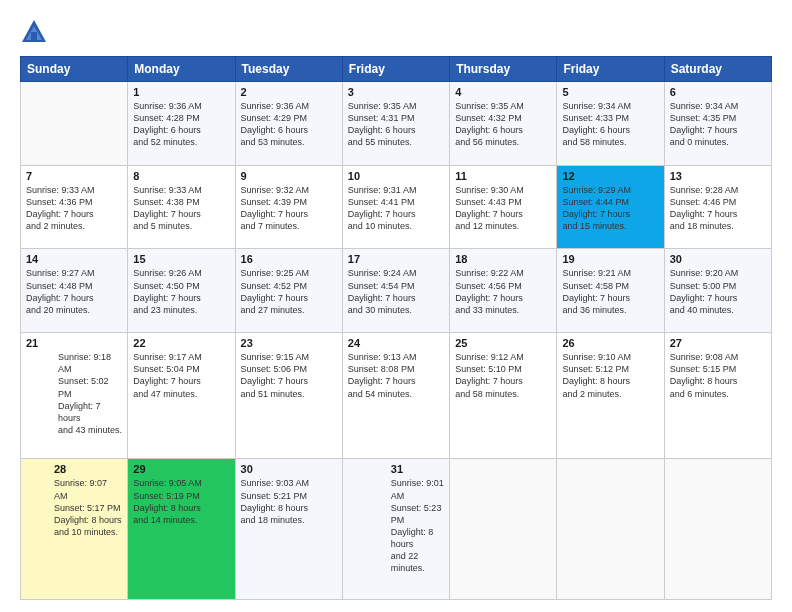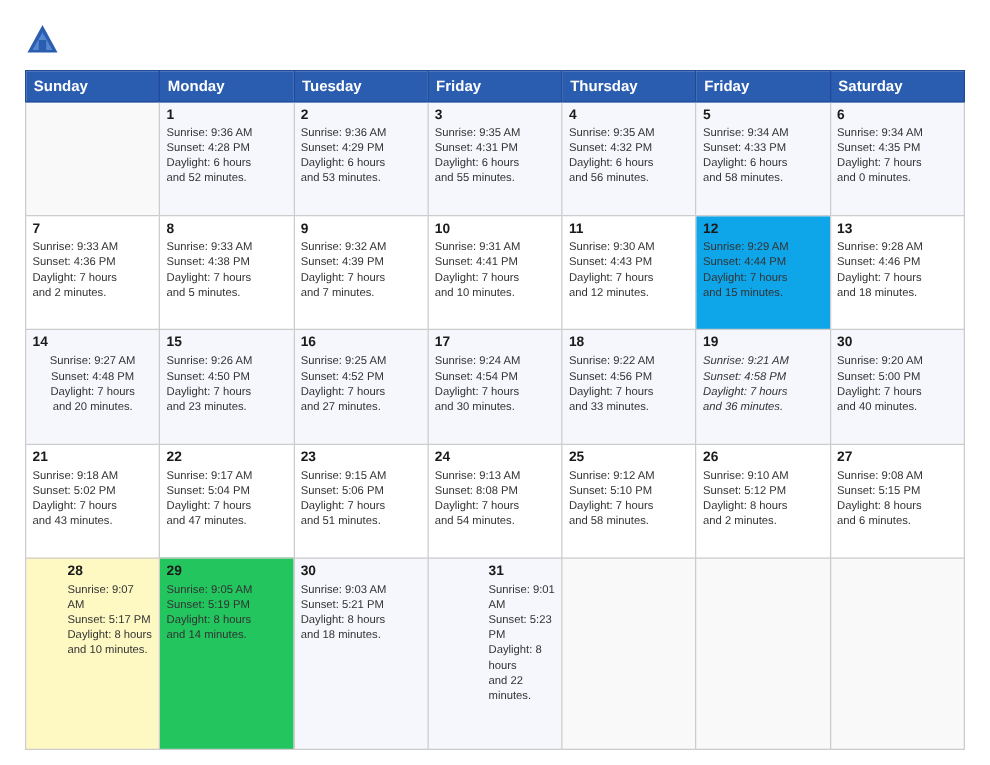--- a/index.html
+++ b/index.html
@@ -226,21 +226,21 @@
             <span class="day-number">13</span>
             <div class="day-info" style="white-space: pre-line;">Sunrise: 9:28 AM
 Sunset: 4:46 PM
 Daylight: 7 hours
 and 18 minutes.</div>
           </td>
         </tr>
         <tr>
           <td style="background: rgb(245, 247, 252);">
             <span class="day-number">14</span>
-            <div class="day-info" style="white-space: pre-line; text-align: center;">Sunrise: 9:27 AM
+            <div class="day-info" style="white-space: pre-line;">Sunrise: 9:27 AM
 Sunset: 4:48 PM
 Daylight: 7 hours
 and 20 minutes.</div>
           </td>
           <td style="background: rgb(245, 247, 252);">
             <span class="day-number">15</span>
             <div class="day-info" style="white-space: pre-line;">Sunrise: 9:26 AM
 Sunset: 4:50 PM
 Daylight: 7 hours
 and 23 minutes.</div>
@@ -261,37 +261,37 @@
           </td>
           <td style="background: rgb(245, 247, 252);">
             <span class="day-number">18</span>
             <div class="day-info" style="white-space: pre-line;">Sunrise: 9:22 AM
 Sunset: 4:56 PM
 Daylight: 7 hours
 and 33 minutes.</div>
           </td>
           <td style="background: rgb(245, 247, 252);">
             <span class="day-number">19</span>
-            <div class="day-info" style="white-space: pre-line; font-style: italic;">Sunrise: 9:21 AM
+            <div class="day-info" style="white-space: pre-line;">Sunrise: 9:21 AM
 Sunset: 4:58 PM
 Daylight: 7 hours
 and 36 minutes.</div>
           </td>
           <td style="background: rgb(245, 247, 252);">
             <span class="day-number">30</span>
             <div class="day-info" style="white-space: pre-line;">Sunrise: 9:20 AM
 Sunset: 5:00 PM
 Daylight: 7 hours
 and 40 minutes.</div>
           </td>
         </tr>
         <tr>
           <td style="background: rgb(255, 255, 255);">
             <span class="day-number">21</span>
-            <div class="day-info" style="white-space: pre-line;">Sunrise: 9:18 AM
+            <div class="day-info" style="white-space: pre-line; margin-left: 32px;">Sunrise: 9:18 AM
 Sunset: 5:02 PM
 Daylight: 7 hours
 and 43 minutes.</div>
           </td>
           <td style="background: rgb(255, 255, 255);">
             <span class="day-number">22</span>
             <div class="day-info" style="white-space: pre-line;">Sunrise: 9:17 AM
 Sunset: 5:04 PM
 Daylight: 7 hours
 and 47 minutes.</div>

